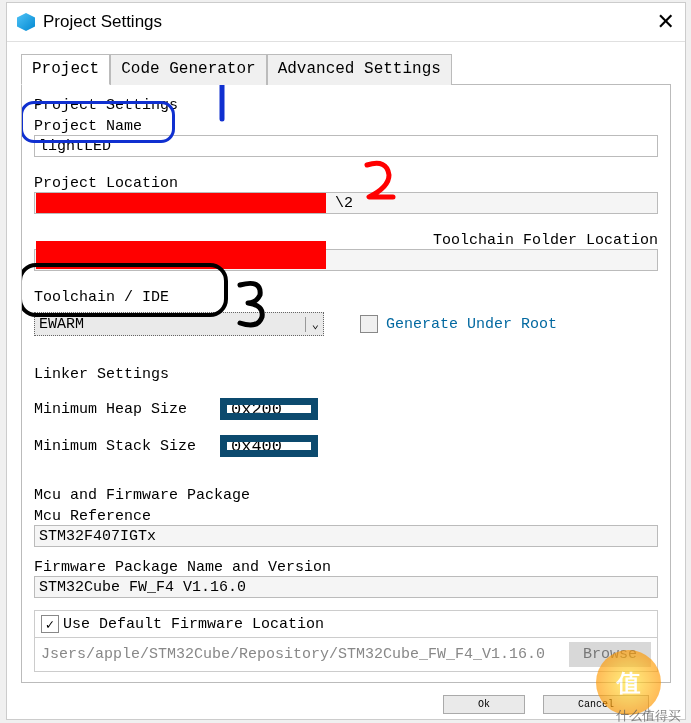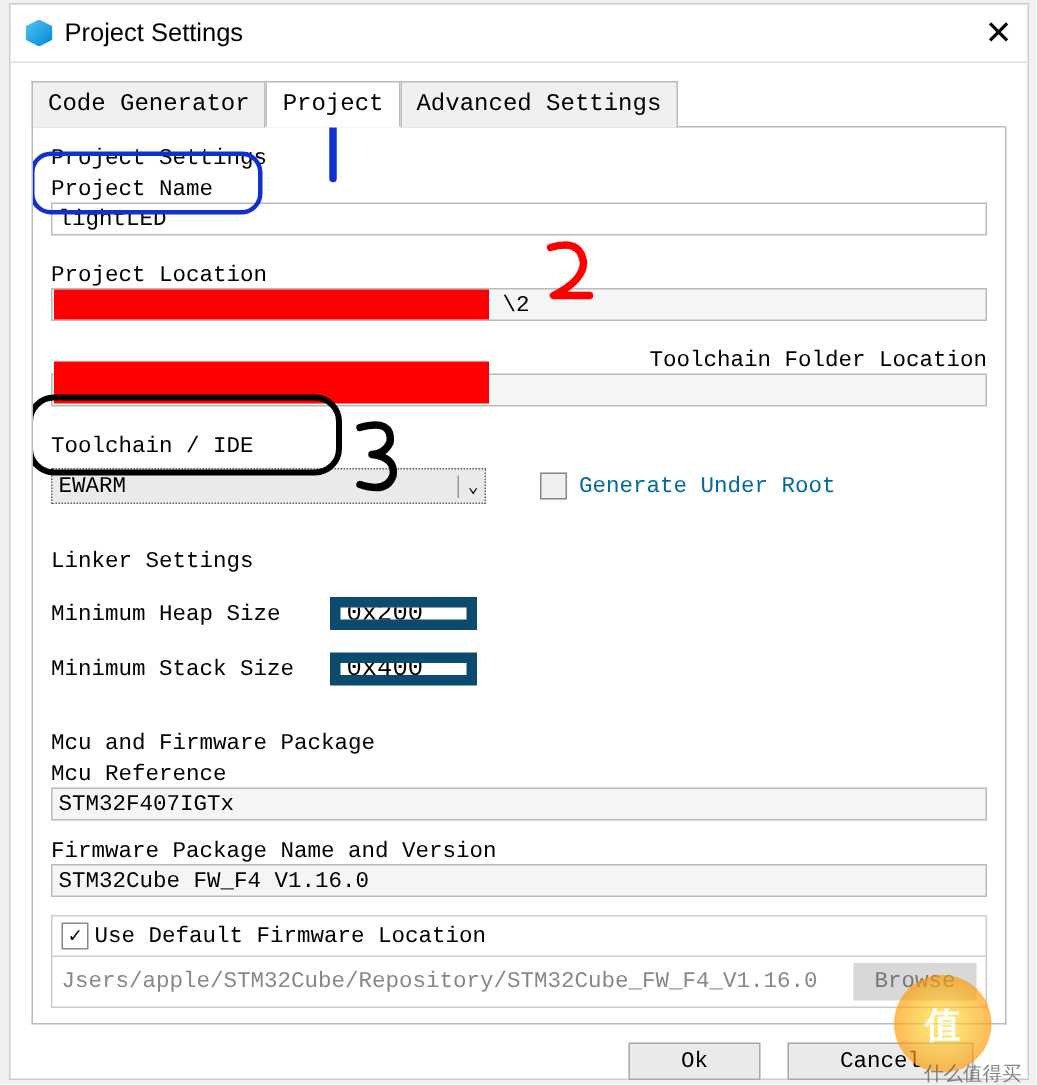--- a/index.html
+++ b/index.html
@@ -160,21 +160,21 @@
       display: flex;
       justify-content: flex-end;
       gap: 18px;
       padding: 12px 22px 4px 0;
     }
     .btn {
       border: 1px solid #aaa;
       background: #eaeaea;
       padding: 3px 34px;
       font-family: inherit;
-      font-size: 15px;
+      font-size: 10px;
       cursor: pointer;
     }
     .spacer { height: 14px; }
     .redact {
       position: absolute;
       background: #ff0000;
       height: 20px;
     }
     .annot {
       position: absolute;
@@ -225,22 +225,22 @@
 
 <div class="window">
   <div class="titlebar">
     <div class="icon-cube"></div>
     <div class="title">Project Settings</div>
     <div class="close">✕</div>
   </div>
 
   <div class="content">
     <div class="tabs">
+      <div class="tab active">Project</div>
       <div class="tab">Code Generator</div>
-      <div class="tab active">Project</div>
       <div class="tab">Advanced Settings</div>
     </div>
 
     <div class="panel">
 
       <div class="section-title">Project Settings</div>
       <div class="label">Project Name</div>
       <input class="text-input white" value="lightLED" style="">
 
       <div class="spacer"></div>

